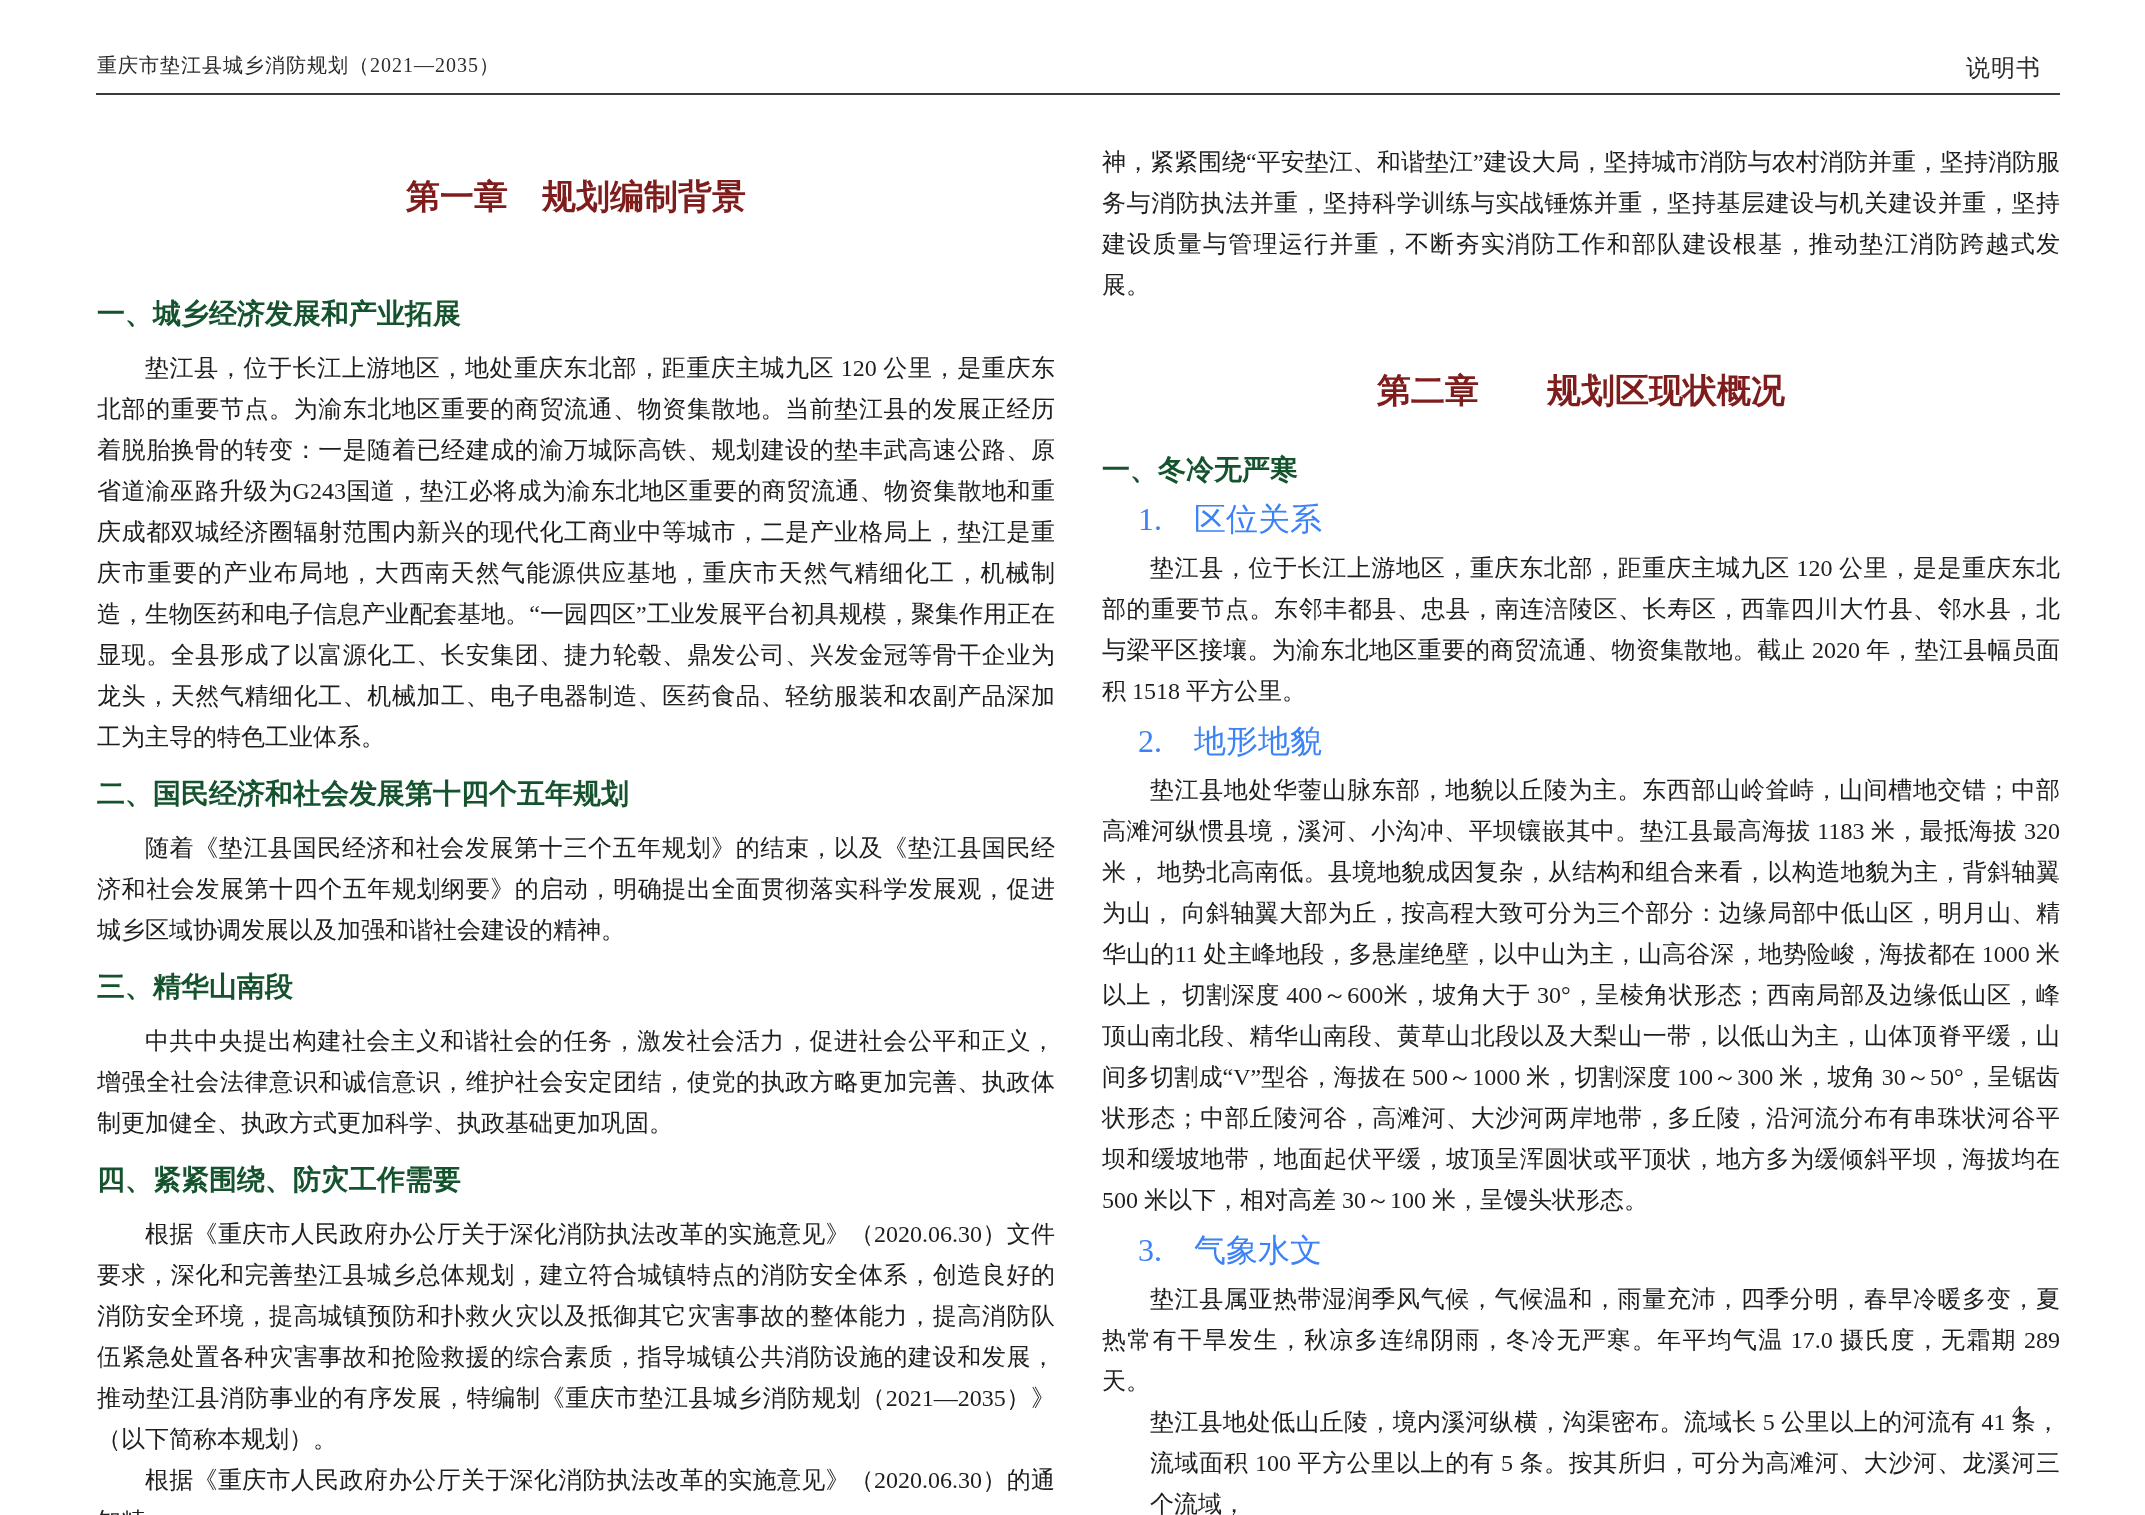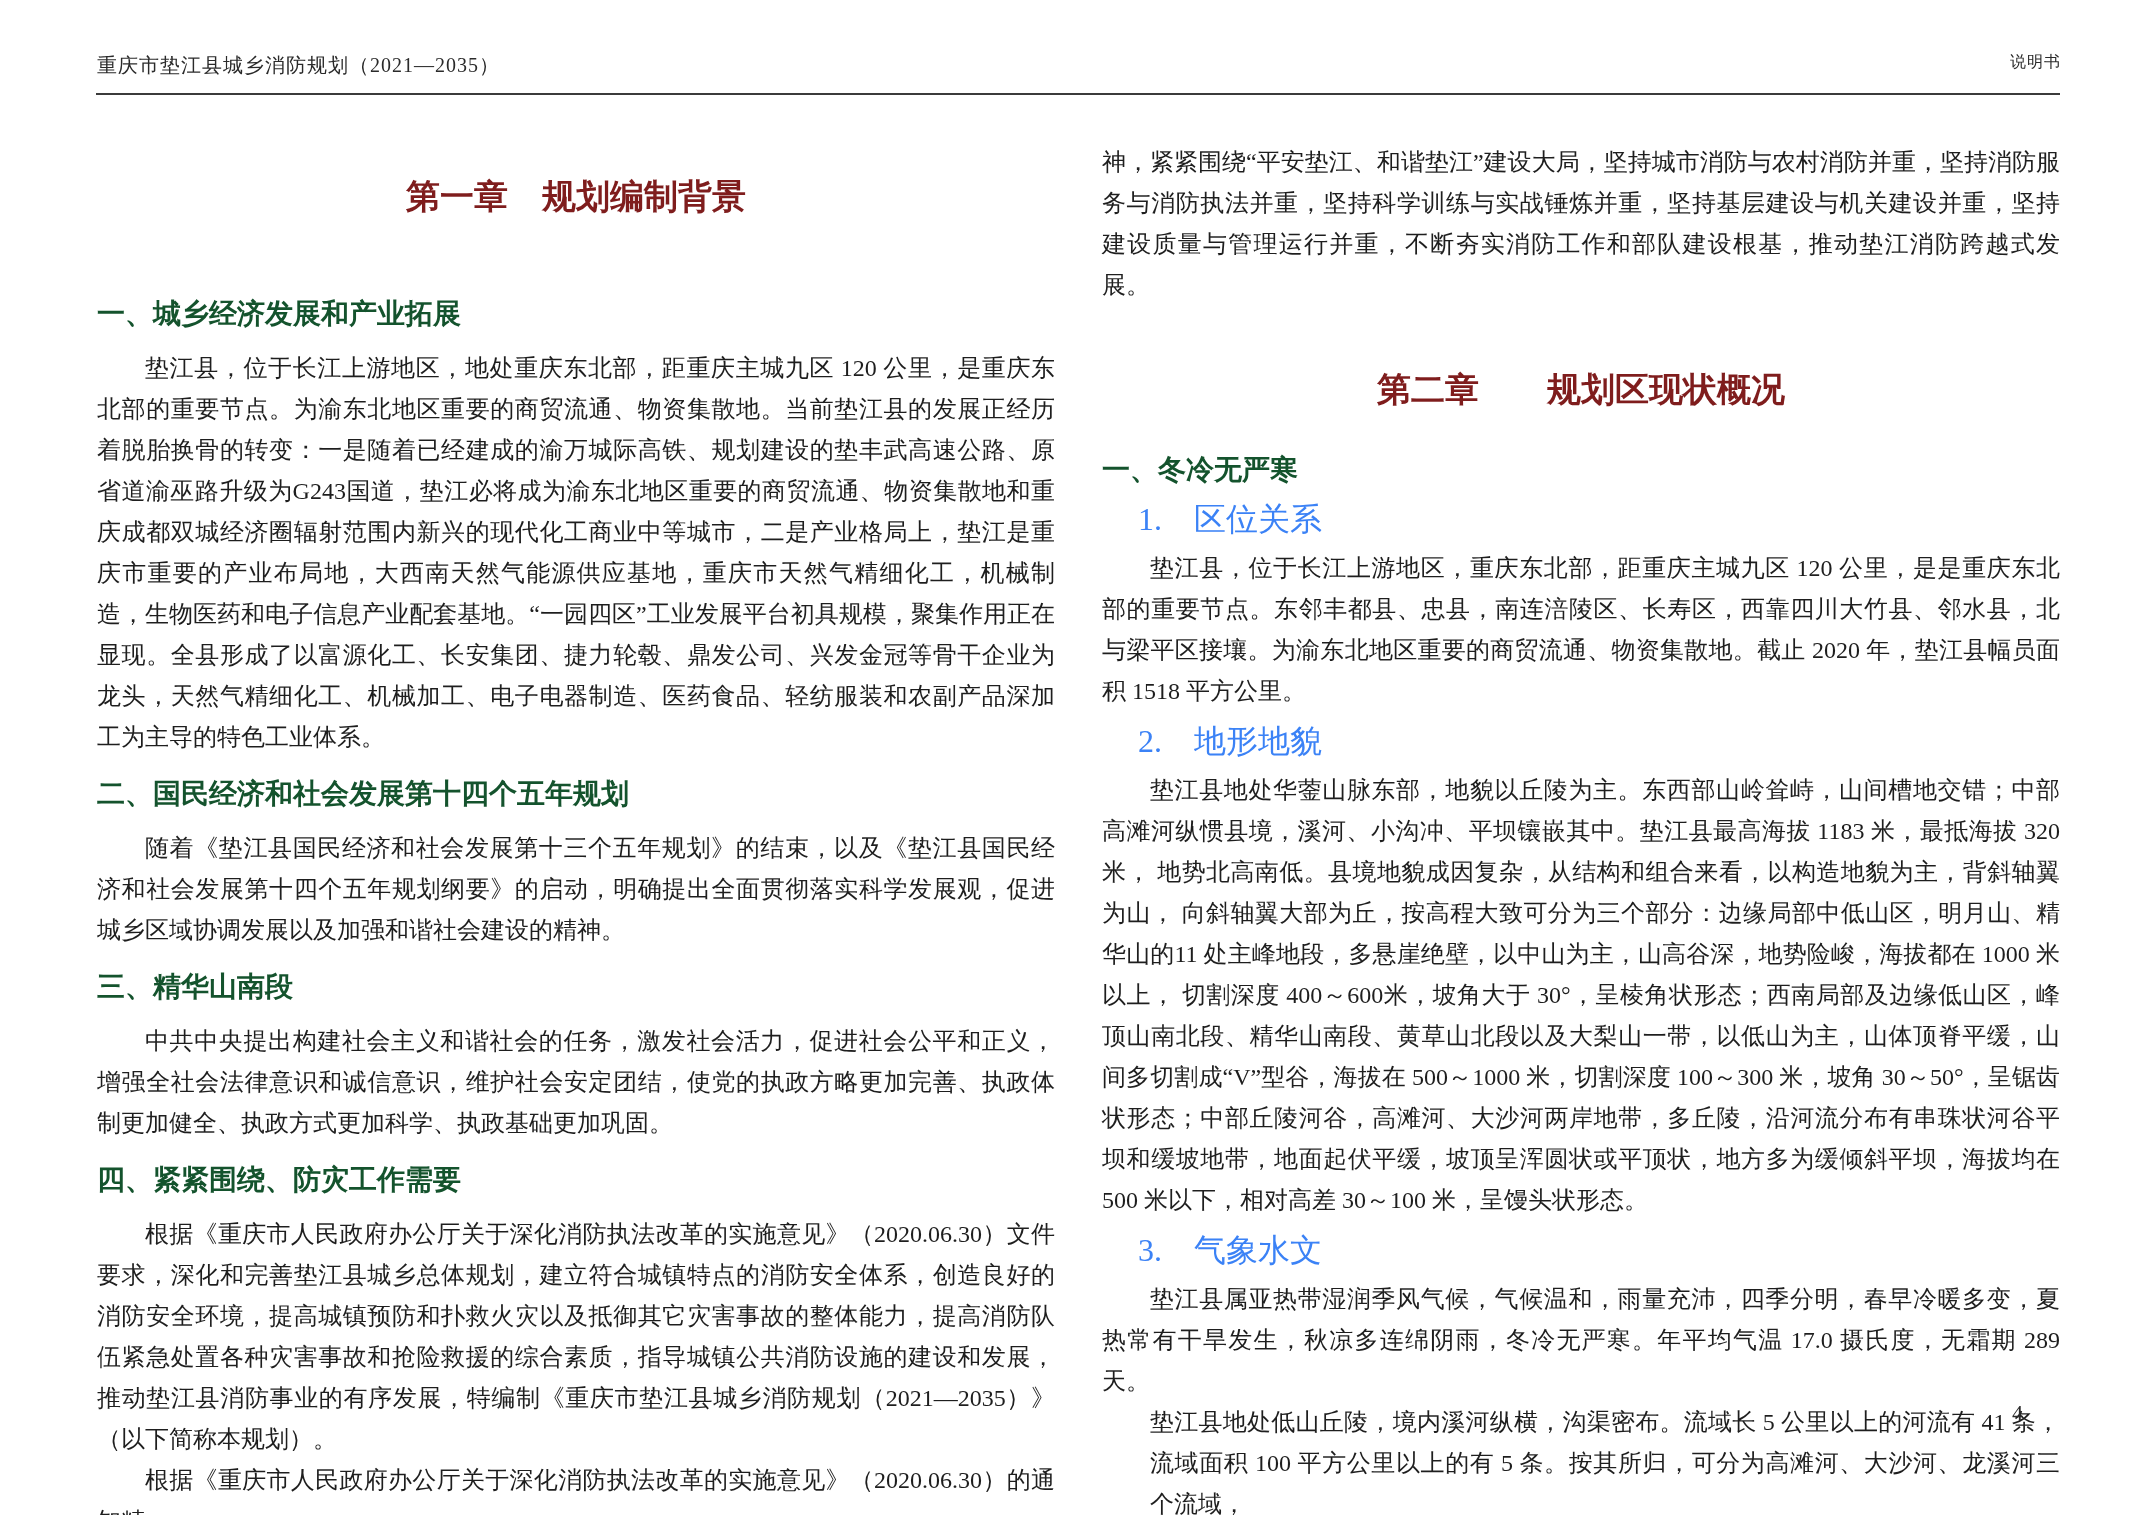--- a/index.html
+++ b/index.html
@@ -10,38 +10,38 @@
     background: #ffffff;
     color: #1e1e1e;
     font-family: "Liberation Serif", "DejaVu Serif", serif;
     overflow: hidden;
   }
   .hdr-left {
     position: absolute; left: 97px; top: 52px;
     font-size: 20px; letter-spacing: 1px; color: #2a2a2a;
   }
   .hdr-right {
-    position: absolute; right: 84px; top: 52px;
-    font-size: 16px; letter-spacing: 1px; color: #2a2a2a;
+    position: absolute; right: 104px; top: 52px;
+    font-size: 24px; letter-spacing: 1px; color: #2a2a2a;
   }
   .hdr-rule {
     position: absolute; left: 96px; right: 85px; top: 93px;
     height: 0; border-top: 2px solid #3b3b3b;
   }
   .col { position: absolute; top: 118px; width: 958px; }
   .col-left  { left: 97px; }
   .col-right { left: 1102px; }
 
   .chapter {
     font-family: "Liberation Sans", "DejaVu Sans", sans-serif;
     font-weight: 700; font-size: 34px; line-height: 1.3;
     text-align: center; margin: 0; color: #7f1d1d;
   }
   .chapter-1 { margin-top: 56px; margin-bottom: 78px; }
-  .chapter-2 { margin-top: 62px; margin-bottom: 40px; font-family: Liberation Serif, serif; }
+  .chapter-2 { margin-top: 62px; margin-bottom: 40px; }
 
   .sec-h {
     font-family: "Liberation Sans", "DejaVu Sans", sans-serif;
     font-weight: 700; font-size: 28px; line-height: 36px;
     margin: 18px 0 16px 0; color: #14532d;
   }
   .col-right .sec-h { margin-top: 14px; margin-bottom: 14px; }
 
   .sub-h {
     font-size: 32px; font-weight: 400; line-height: 34px;

